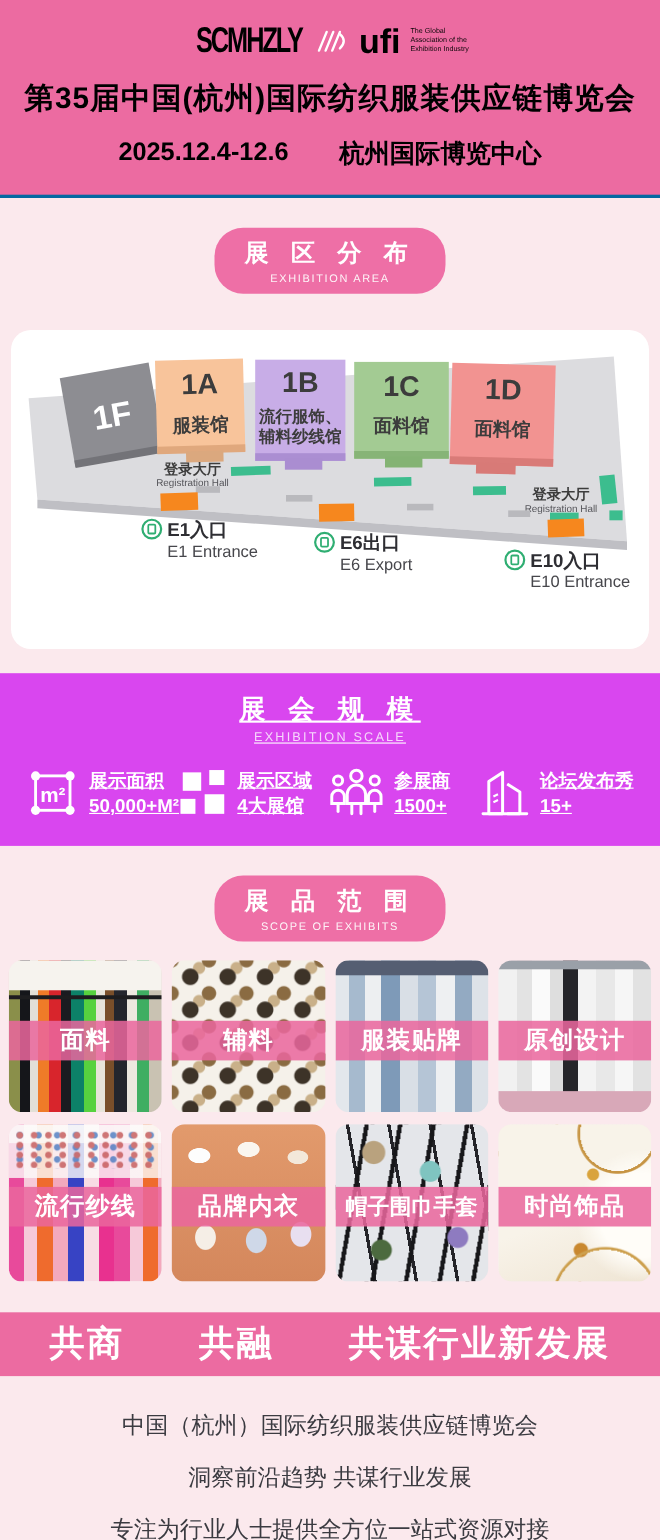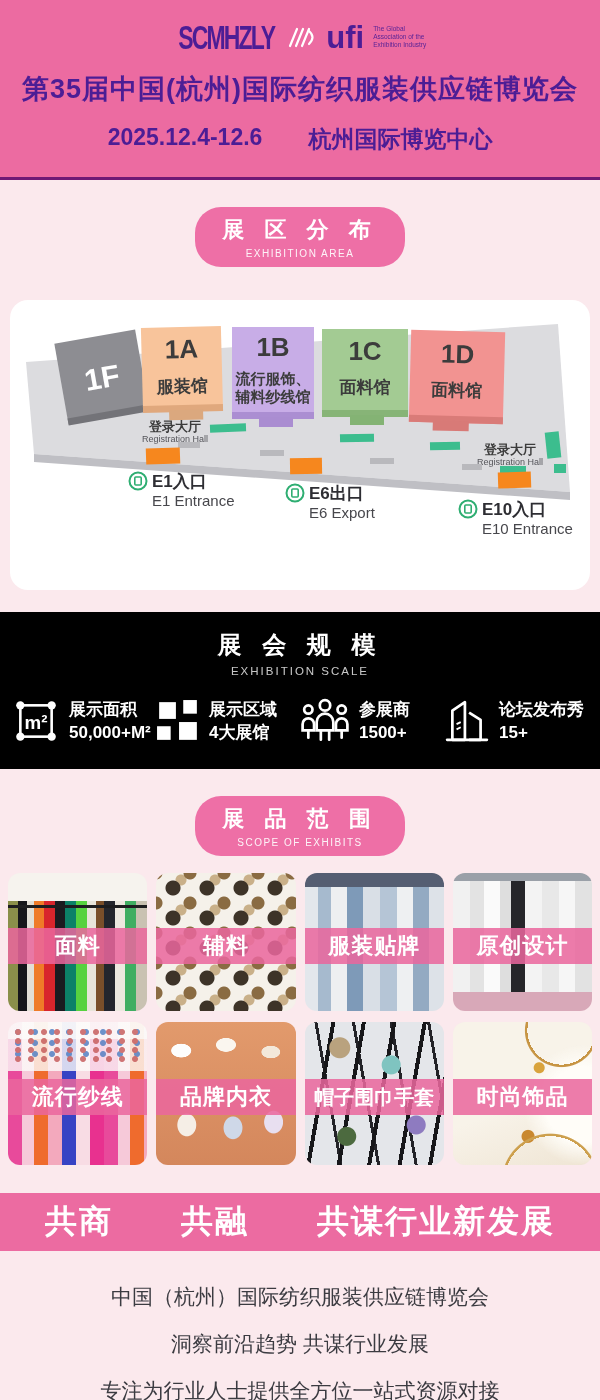--- a/index.html
+++ b/index.html
@@ -5,43 +5,43 @@
   * { margin:0; padding:0; box-sizing:border-box; }
   html,body { width:600px; }
   body {
     width:600px; height:1400px; overflow:hidden;
     background:#fbe9ed;
     font-family:"Liberation Sans","DejaVu Sans",sans-serif;
     -webkit-font-smoothing:antialiased;
   }
   
   .header {
-    height:180px; background:#ec6ba1; color:#4c1d95; text-align:center;
-    padding-top:16px; border-bottom:3px solid #701a75;
+    height:180px; background:#ec6ba1; color:#000000; text-align:center;
+    padding-top:16px; border-bottom:3px solid #0369a1;
   }
   .logo-row { display:flex; align-items:center; justify-content:center; gap:9px; height:42px; }
   .logo-scm { font-weight:800; font-size:25px; letter-spacing:-2px; transform:scaleY(1.3) scaleX(.92); }
   .logo-swoosh { display:flex; align-items:center; }
   .logo-ufi { font-size:31px; font-weight:700; letter-spacing:0; line-height:1; }
   .ufi-tag { text-align:left; font-size:6.5px; line-height:8px; opacity:.95; }
   .main-title { margin-top:13px; font-size:27px; font-weight:800; letter-spacing:1px; }
   .date-row { margin-top:17px; display:flex; justify-content:center; gap:46px; font-size:23px; font-weight:700; }
   
   .section-badge {
     width:fit-content; margin:27px auto 0; background:#ee6fa6; color:#fff;
     border-radius:26px; padding:8px 27px 8px; text-align:center;
   }
   .badge-cn { font-size:22px; font-weight:700; letter-spacing:7px; }
   .badge-en { font-size:10px; letter-spacing:1.5px; opacity:.92; margin-top:3px; }
   
   .map-card { margin:33px 10px 0; height:290px; background:#fff; border-radius:18px; overflow:hidden; }
   .map-card svg { display:block; width:100%; height:100%; }
   svg text { font-family:"Liberation Sans","DejaVu Sans",sans-serif; }
   
-  .scale-band { margin-top:22px; background:#000000; color:#fff; padding:17px 4px 24px; }
+  .scale-band { margin-top:22px; background:#d946ef; color:#fff; padding:17px 16px 24px;text-decoration:underline; }
   .scale-title-cn { text-align:center; font-size:24px; font-weight:700; letter-spacing:7px; }
   .scale-title-en { text-align:center; font-size:11.5px; letter-spacing:2px; color:rgba(255,255,255,.78); margin-top:4px; }
   .stats { display:flex; align-items:center; margin-top:20px; padding:0 8px; }
   .stat { display:flex; align-items:center; gap:9px; flex:1; justify-content:flex-start; }
   .stat-text { font-size:17px; font-weight:700; line-height:23px; white-space:nowrap; }
   .stat-icon { flex:0 0 auto; display:flex; }
   
   .tiles {
     margin-top:17px; padding:0 8px;
     display:grid; grid-template-columns:repeat(4,1fr); grid-template-rows:138px 143px; gap:11px 9px;

